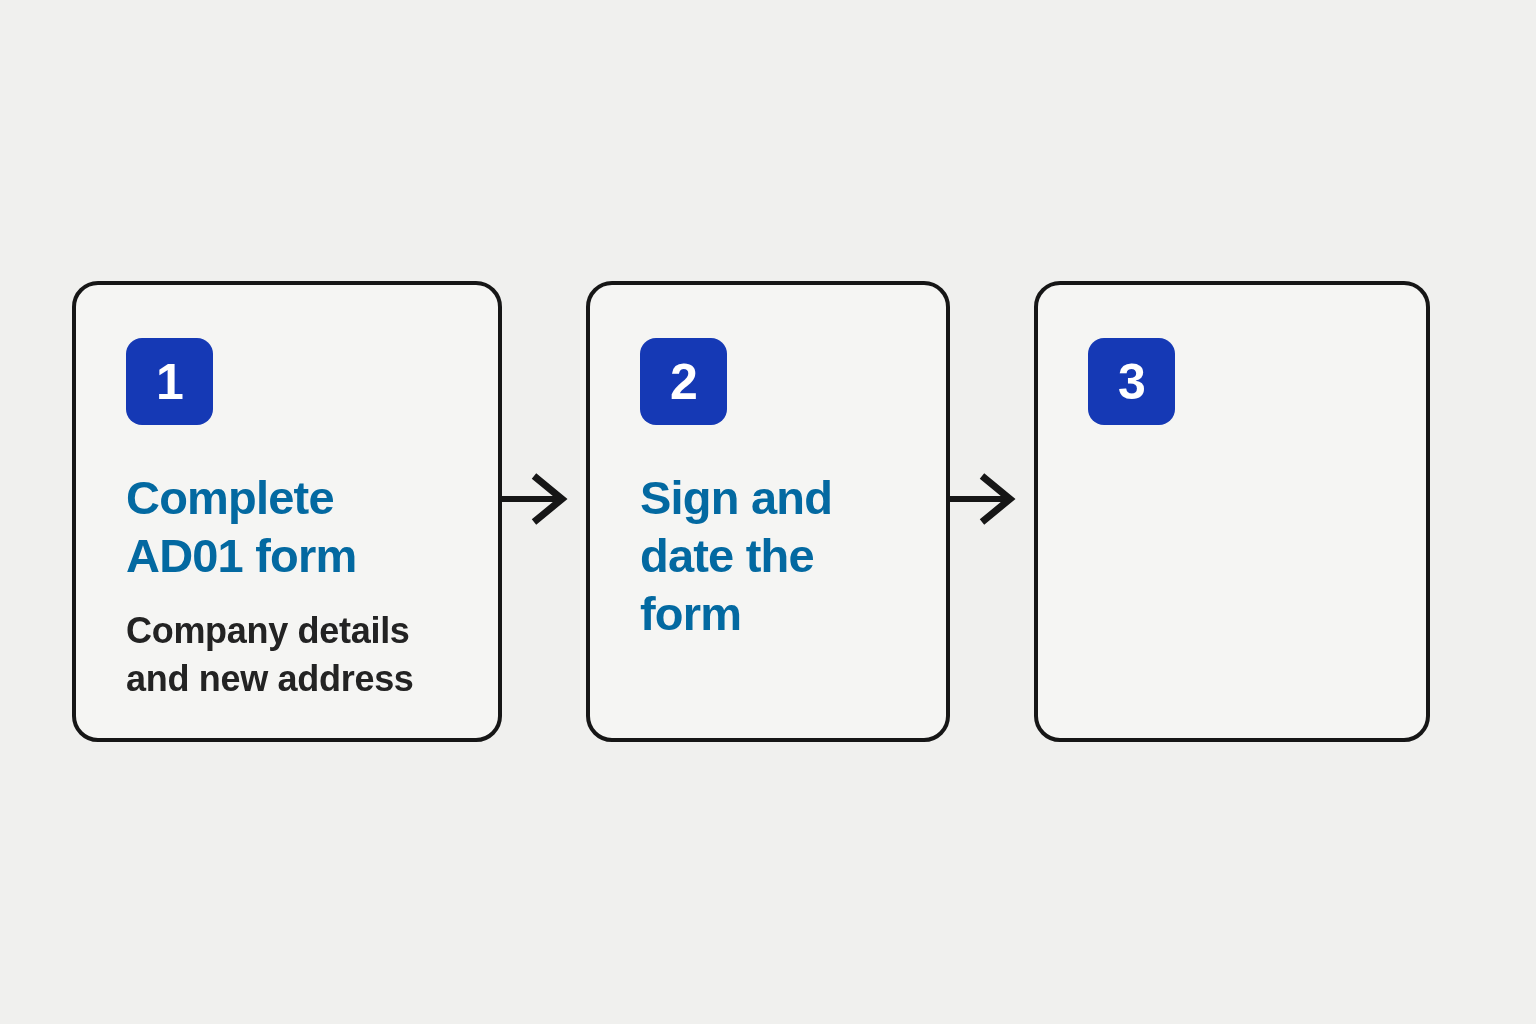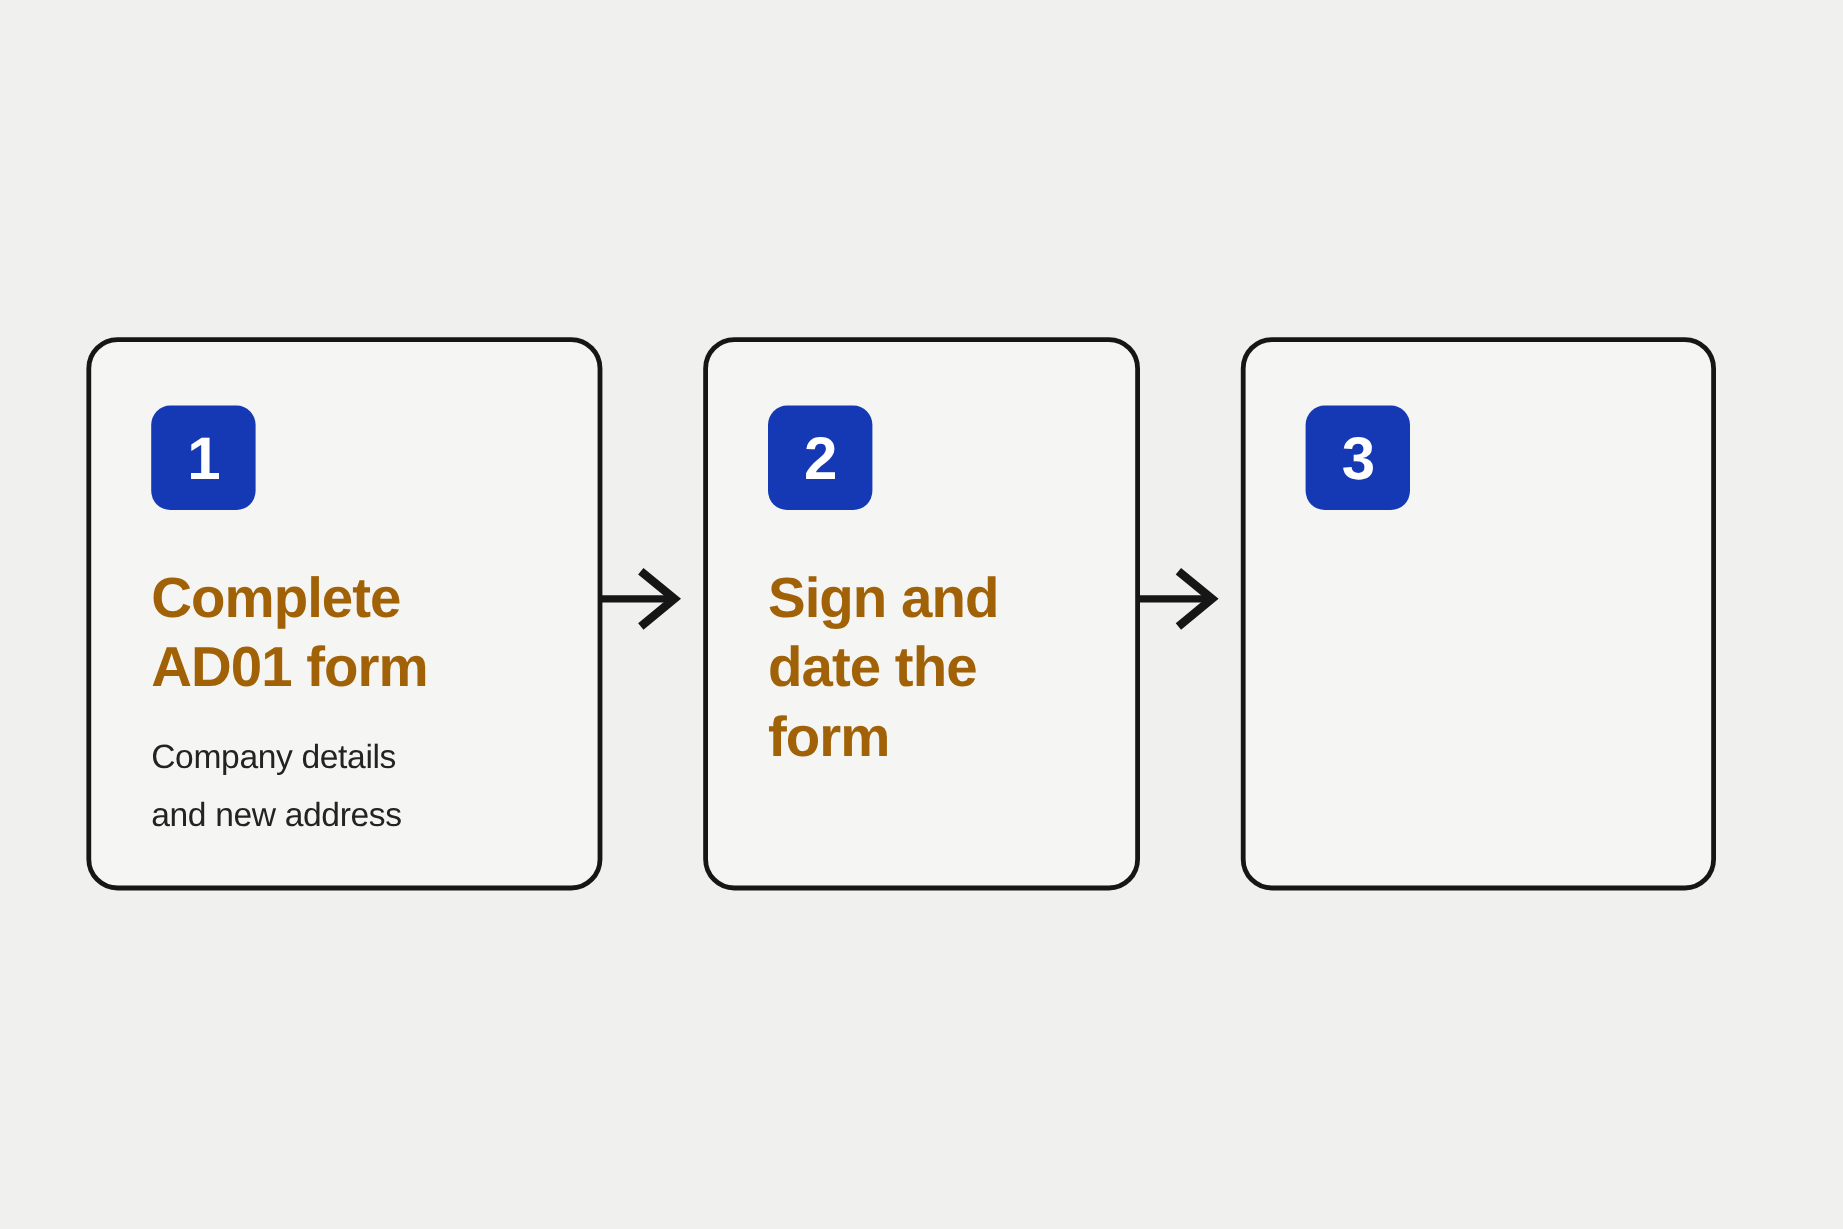--- a/index.html
+++ b/index.html
@@ -47,28 +47,28 @@
     font-weight: bold;
     line-height: 1;
     letter-spacing: -1px;
   }
   .step-title {
     margin-top: 44px;
     font-size: 47px;
     line-height: 58px;
     font-weight: bold;
     letter-spacing: -0.8px;
-    color: #a16207;
+    color: #0369a1;
     white-space: pre-line;
   }
   .step-subtitle {
     margin-top: 22px;
-    font-size: 28px;
+    font-size: 36px;
     line-height: 48px;
-    font-weight: normal;
+    font-weight: bold;
     letter-spacing: -0.3px;
     color: #232323;
     white-space: pre-line;
   }
   .arrow-gap {
     width: 84px;
     height: 461px;
     position: relative;
     flex: none;
   }

